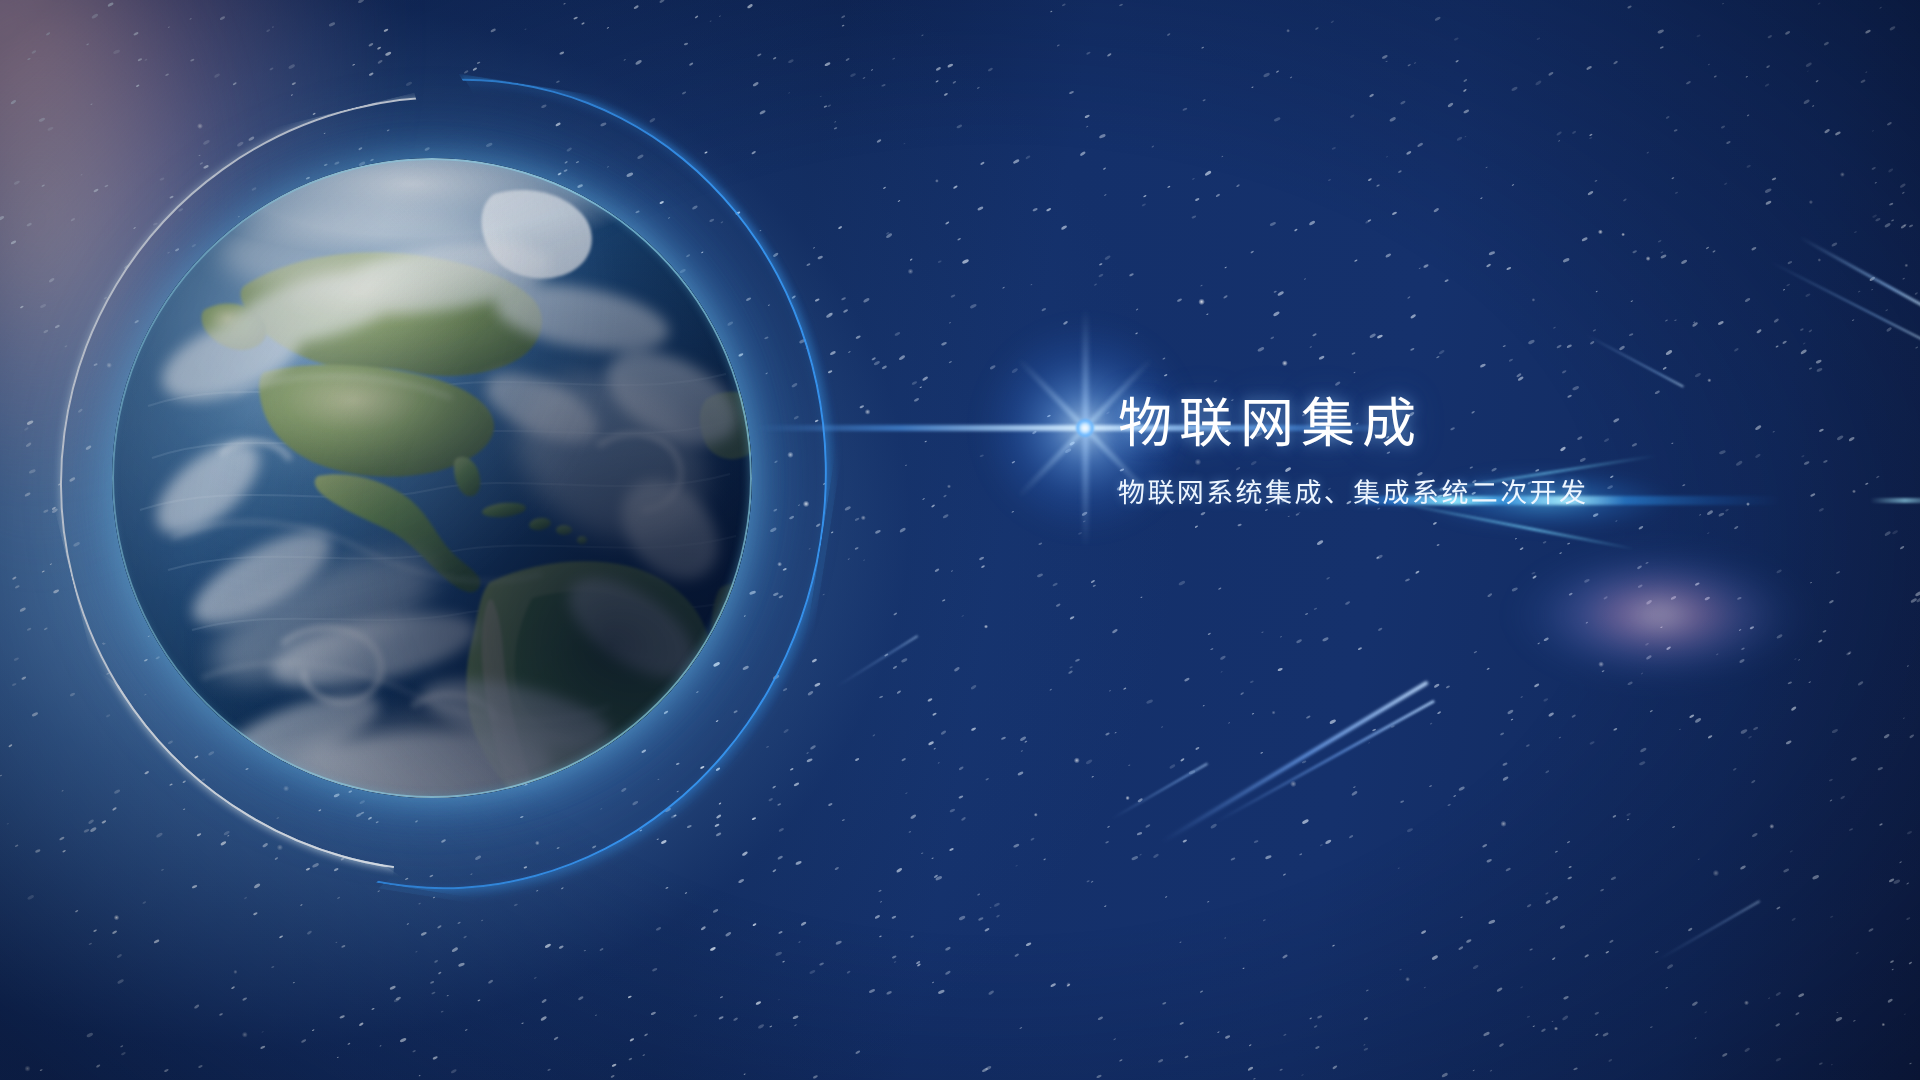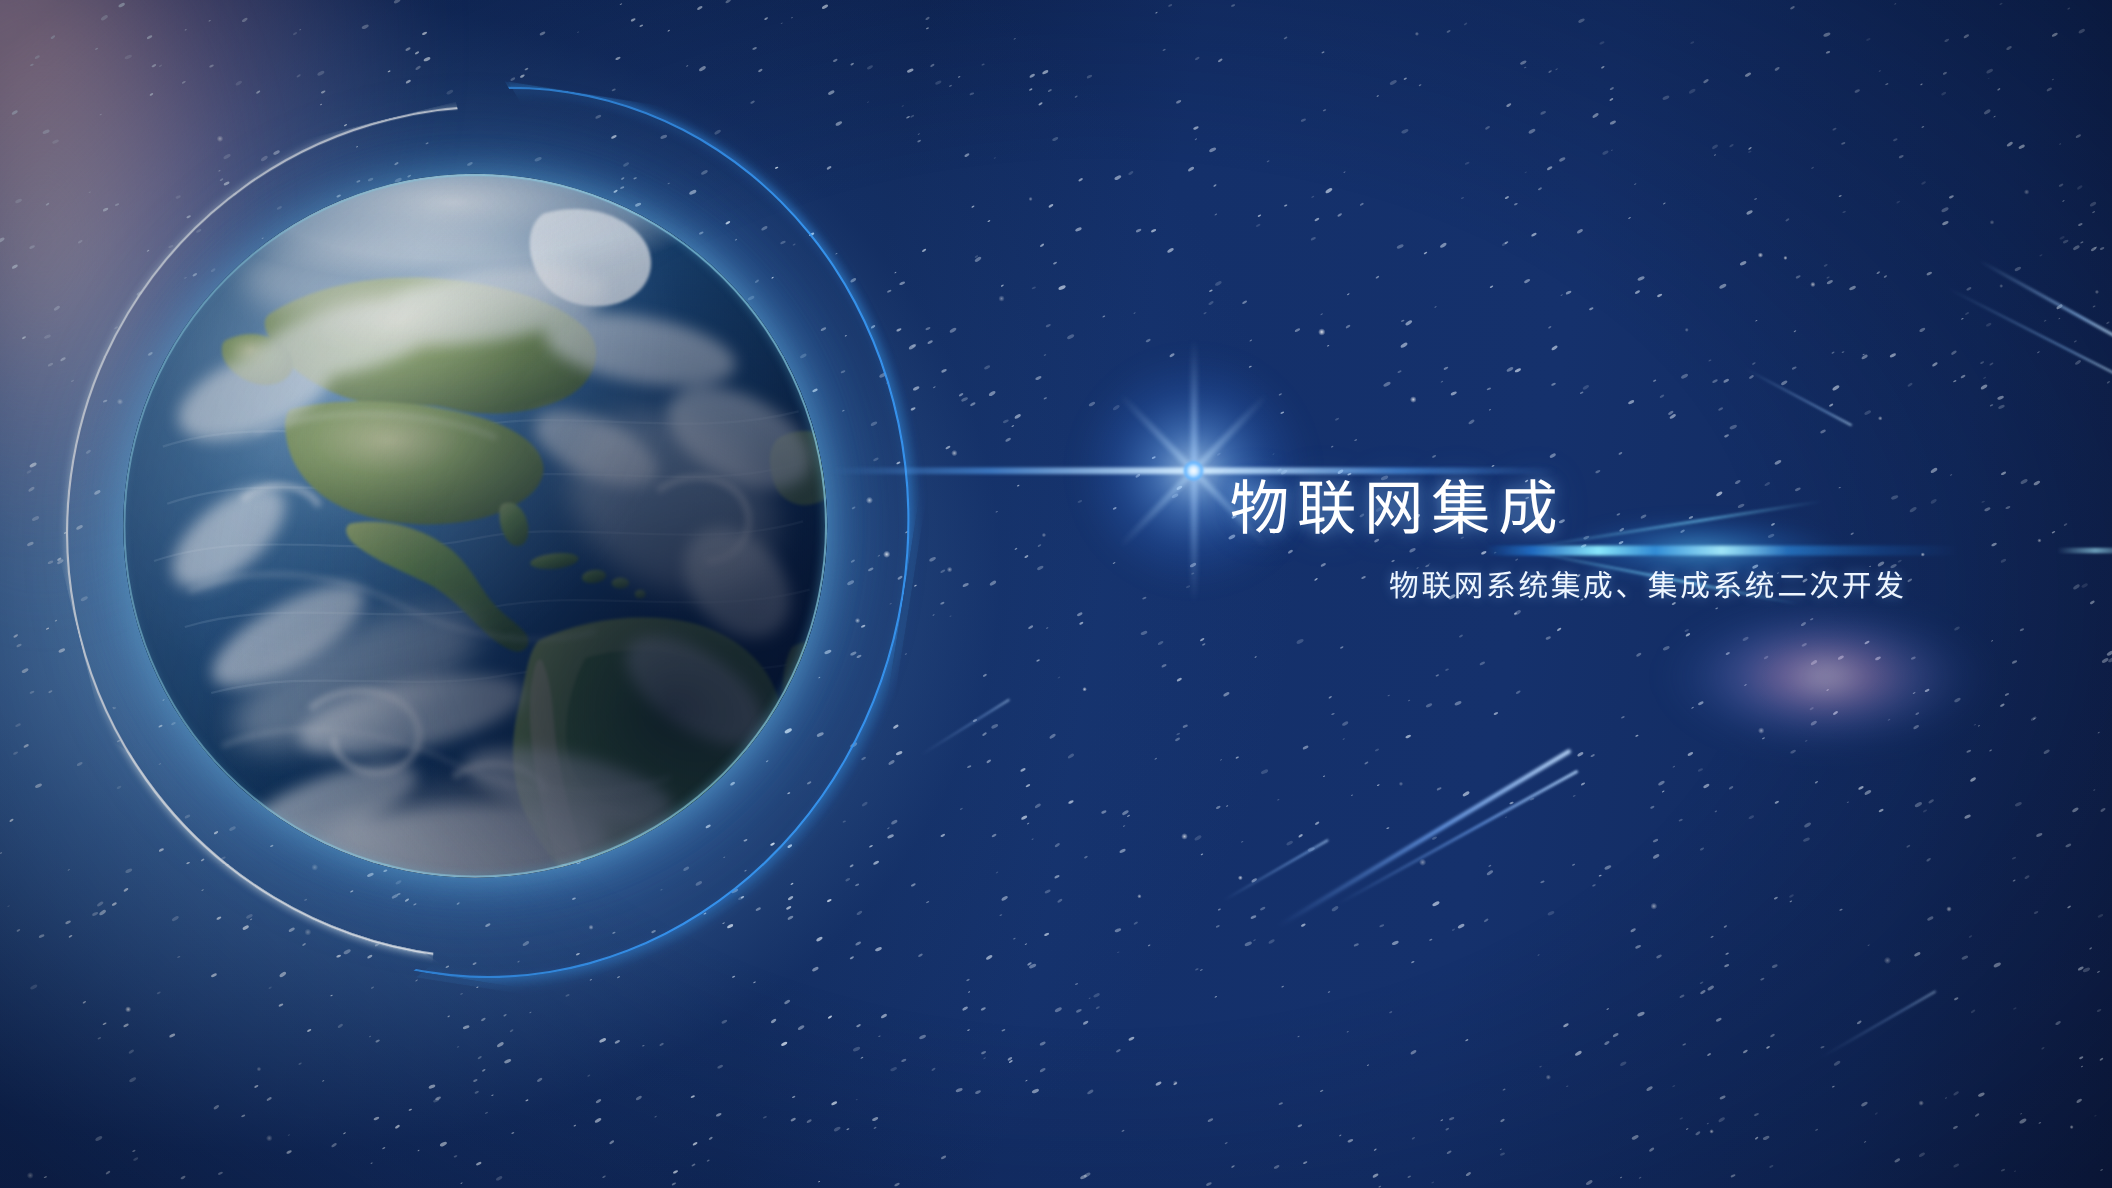--- a/index.html
+++ b/index.html
@@ -212,21 +212,21 @@
        rgba(60,110,210,0) 86%);
     filter:blur(11px);
   }
 
   
   .meteor{position:absolute;pointer-events:none;border-radius:99px;}
 
   
   #text-block{
     position:absolute;
-    left:1118px; top:432px;
+    left:1118px; top:392px;
     width:760px;
     z-index:40;
   }
   #hero-title{
     margin:0;
     font-size:54px;
     line-height:1.18;
     font-weight:400;
     letter-spacing:7px;
     color:#ffffff;
@@ -241,21 +241,21 @@
   #hero-subs li{
     font-size:27px;
     line-height:1;
     font-weight:400;
     letter-spacing:2.4px;
     color:#eef6ff;
     margin-bottom:28px;
     white-space:nowrap;
     text-shadow:0 0 10px rgba(130,190,250,0.45);
   }
-  #hero-subs li:last-child{margin-bottom:4px;text-align:center;}
+  #hero-subs li:last-child{margin-bottom:4px;}
 
   
   .vignette{
     position:absolute;inset:0;pointer-events:none;
     background:radial-gradient(ellipse 1250px 820px at 52% 50%, rgba(0,0,0,0) 48%, rgba(3,12,38,0.28) 82%, rgba(2,9,30,0.45) 100%);
   }
 </style>
 </head>
 <body>
 

